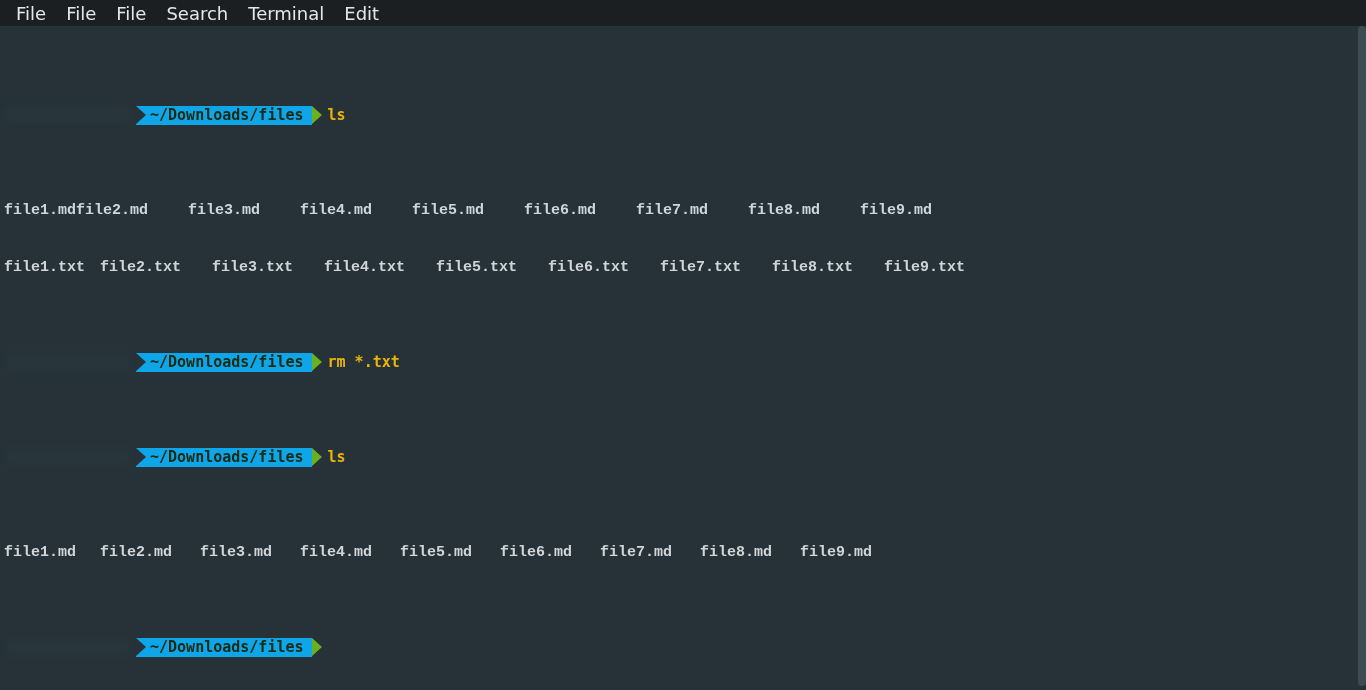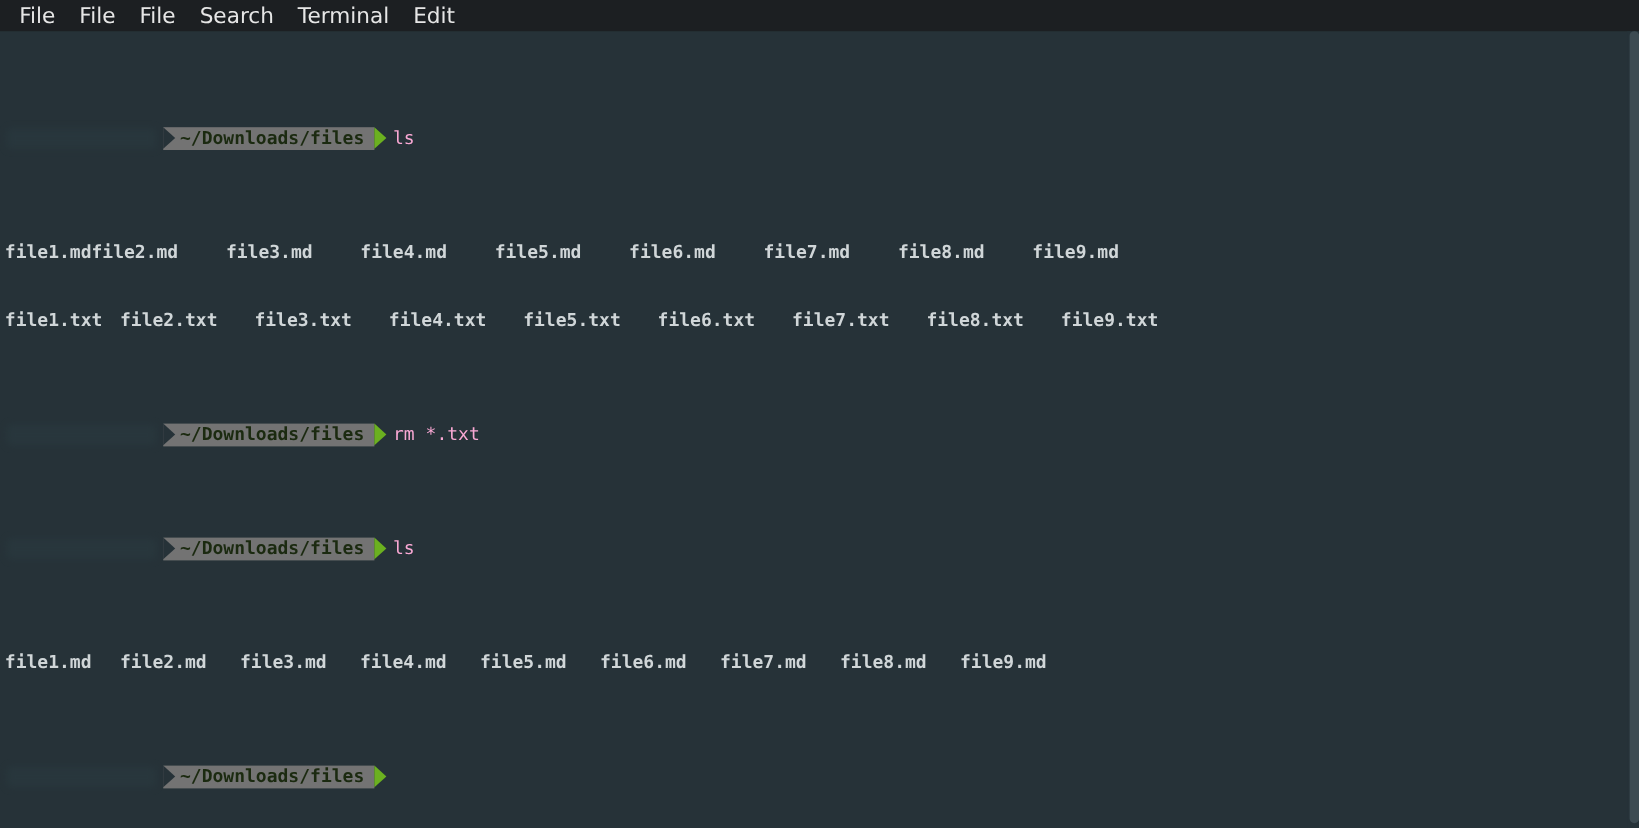--- a/index.html
+++ b/index.html
@@ -49,21 +49,21 @@
     background: linear-gradient(#2a3a40,#2a3a40);
     opacity: 0.6;
     border-radius: 2px;
     margin-left: 2px;
   }
   .path-seg {
     display: inline-flex;
     align-items: center;
     position: relative;
     height: 19px;
-    background: #737373;
+    background: #0ea5e9;
     color: #1b2a10;
     padding: 0 8px 0 14px;
     font-weight: bold;
     margin-left: 6px;
   }
   .path-seg::before {
     content: "";
     position: absolute;
     left: 0;
     top: 0;
@@ -75,27 +75,28 @@
     content: "";
     position: absolute;
     right: -10px;
     top: 0;
     border-top: 9.5px solid transparent;
     border-bottom: 9.5px solid transparent;
     border-left: 10px solid #6bb020;
   }
   .cmd {
     margin-left: 16px;
-    color: #f9a8d4;
-    font-weight: normal;
+    color: #eab308;
+    font-weight: bold;
   }
   .output {
     display: block;
     color: #d0d6d8;
     font-weight: bold;
+    font-family: Liberation Mono, monospace;
   }
   .scrollbar {
     position: absolute;
     right: 0;
     top: 26px;
     bottom: 0;
     width: 10px;
     background: #263238;
   }
   .scrollbar .thumb {

